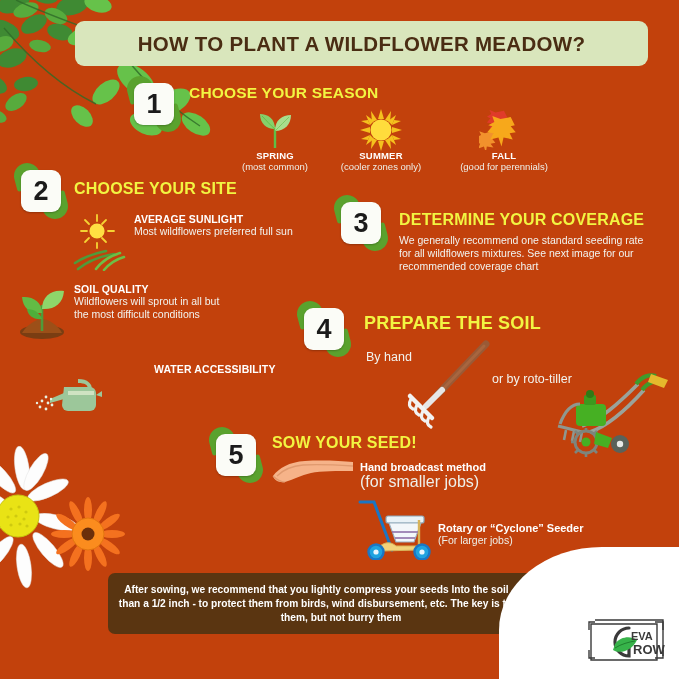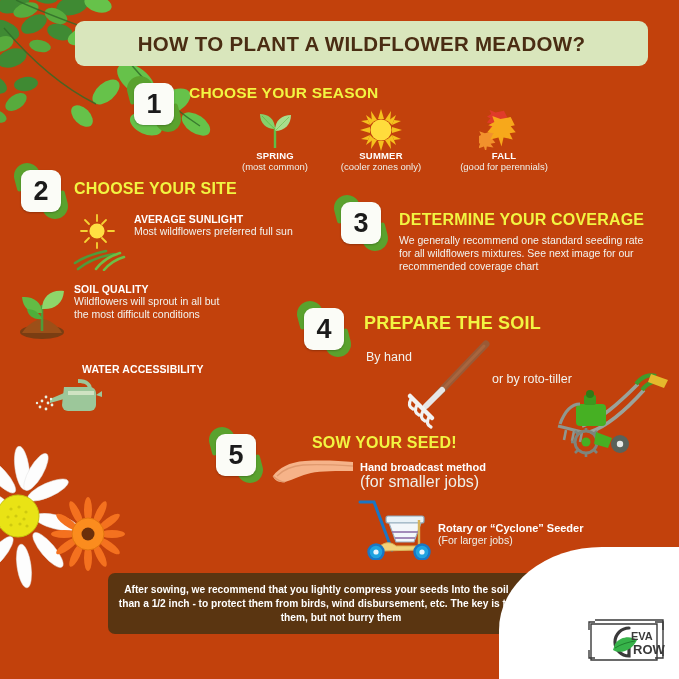--- a/index.html
+++ b/index.html
@@ -253,21 +253,21 @@
             <circle cx="8" cy="28" r="1.4"></circle>
           <circle cx="14" cy="30" r="1.4"></circle>
             <circle cx="6" cy="34" r="1.4"></circle>
           <circle cx="12" cy="36" r="1.4"></circle>
             <circle cx="18" cy="32" r="1.4"></circle>
           <circle cx="3" cy="30" r="1.2"></circle>
             <circle cx="17" cy="26" r="1.2"></circle>
         </g>
       </svg>
     </div>
-    <div style="margin-left:48px;">
+    <div style="margin-left:120px;">
       <div class="ttl">WATER ACCESSIBILITY</div>
     </div>
   </div>
 
   <div class="badge" style="left:338px;top:200px;">
     <div class="leafA"></div>
     <div class="leafB"></div>
     <div class="sq">
       <span class="num">3</span>
     </div>
@@ -338,21 +338,21 @@
     </svg>
   </div>
 
   <div class="badge" style="left:213px;top:432px;">
     <div class="leafA"></div>
     <div class="leafB"></div>
     <div class="sq">
       <span class="num">5</span>
     </div>
   </div>
-  <div class="step-head" style="left:272px;top:434px;font-size:16px;margin-left:40px;">SOW YOUR SEED!</div>
+  <div class="step-head" style="left:272px;top:434px;font-size:16px;">SOW YOUR SEED!</div>
 
   <div class="block" style="left:271px;top:458px;width:86px;height:32px;">
     <svg width="86" height="32" viewBox="0 0 86 32">
       <path d="M2 18 C8 10 18 4 34 3 C52 2 70 3 82 4 L82 13 C66 13 50 13 40 15 C30 17 22 22 14 24 C8 25 3 22 2 18 Z" fill="#f6b389"></path>
       <path d="M6 18 C12 12 20 8 32 7 C48 6 66 7 82 8" stroke="#e09a6f" stroke-width="1.3" fill="none"></path>
       <path d="M2 18 C6 22 10 24 14 24" stroke="#e09a6f" stroke-width="1.2" fill="none"></path>
     </svg>
   </div>
   <div class="block" style="left:360px;top:461px;">
     <div style="color:#fff;font-weight:bold;font-size:11px;">Hand broadcast method</div>

